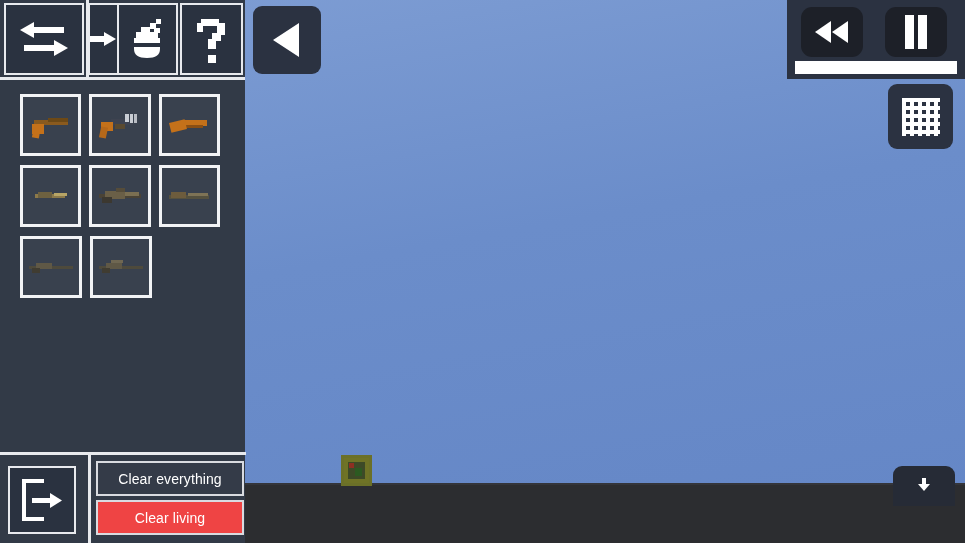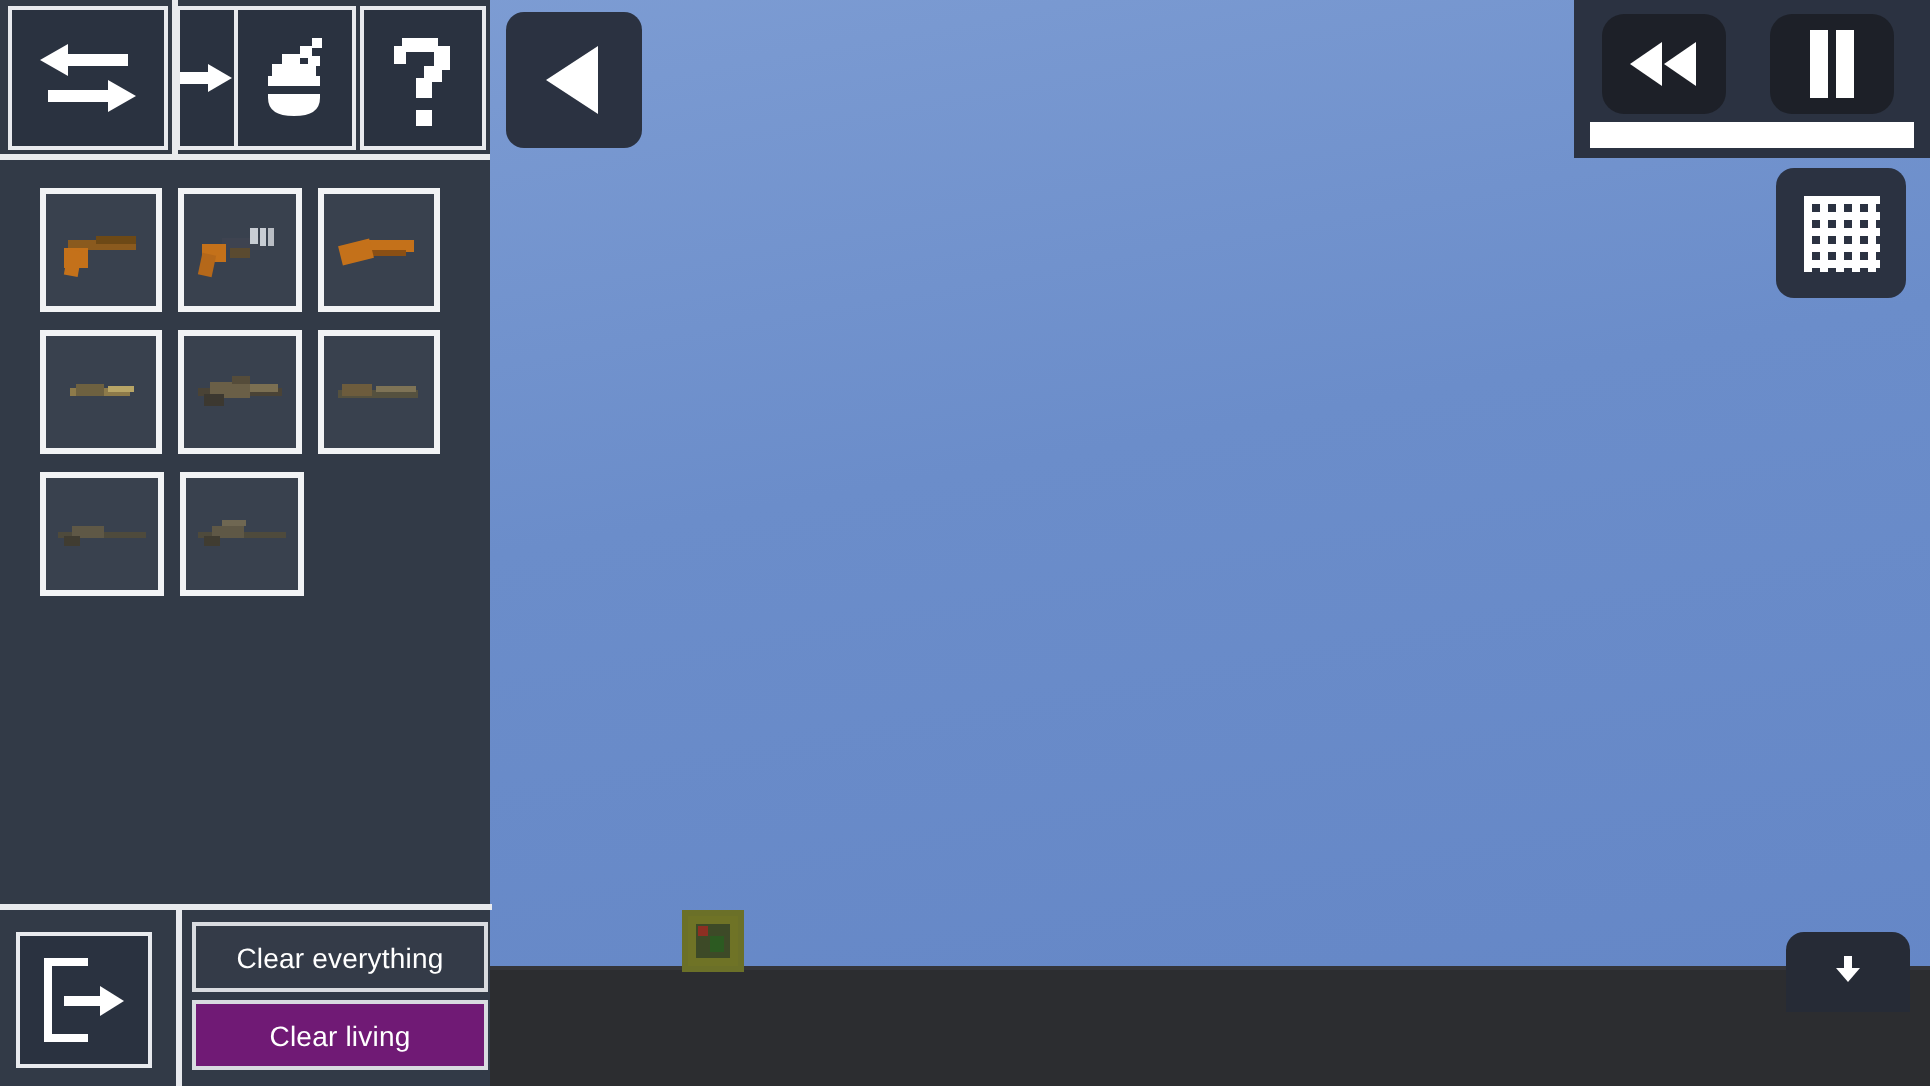--- a/index.html
+++ b/index.html
@@ -208,21 +208,21 @@
     width: 148px; height: 35px;
     color: #ffffff;
     font-size: 14px;
     letter-spacing: .1px;
     border: 2px solid #d9dbe0;
     margin-bottom: 4px;
     cursor: pointer;
     user-select: none;
   }
   #btn-clear-everything { background: rgba(52,60,74,.72); align-items: center; }
-  #btn-clear-living     { background: #701a75; }
+  #btn-clear-living     { background: #ef4444; }
 
   
   #collapse-btn {
     position: absolute; left: 253px; top: 6px;
     width: 68px; height: 68px;
     background: #2b3241;
     border-radius: 9px;
     display: flex; align-items: center; justify-content: center;
     cursor: pointer;
   }

